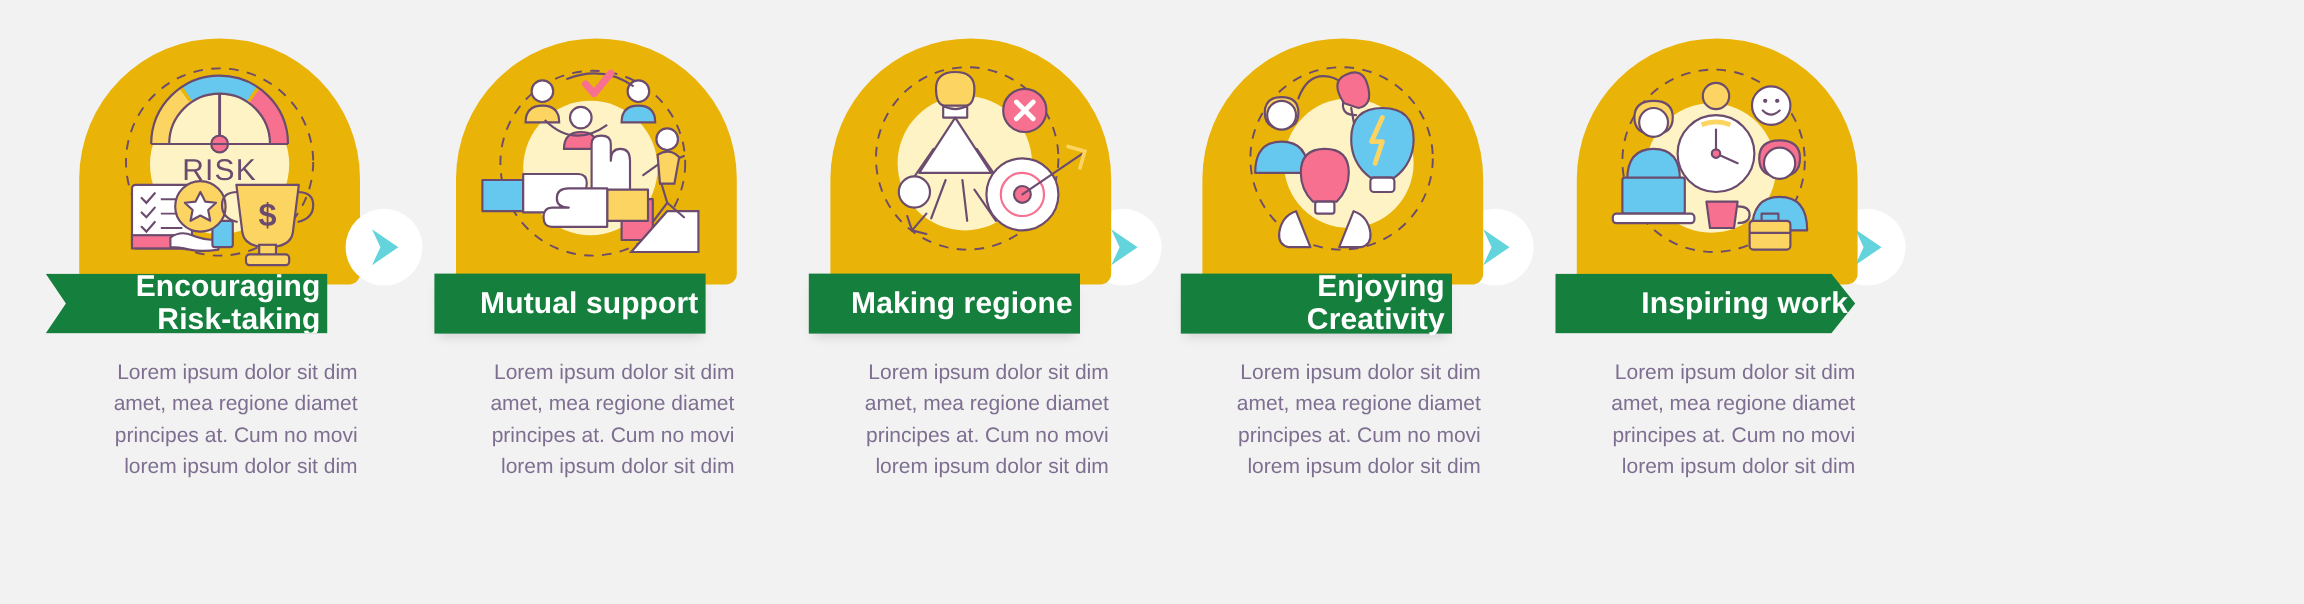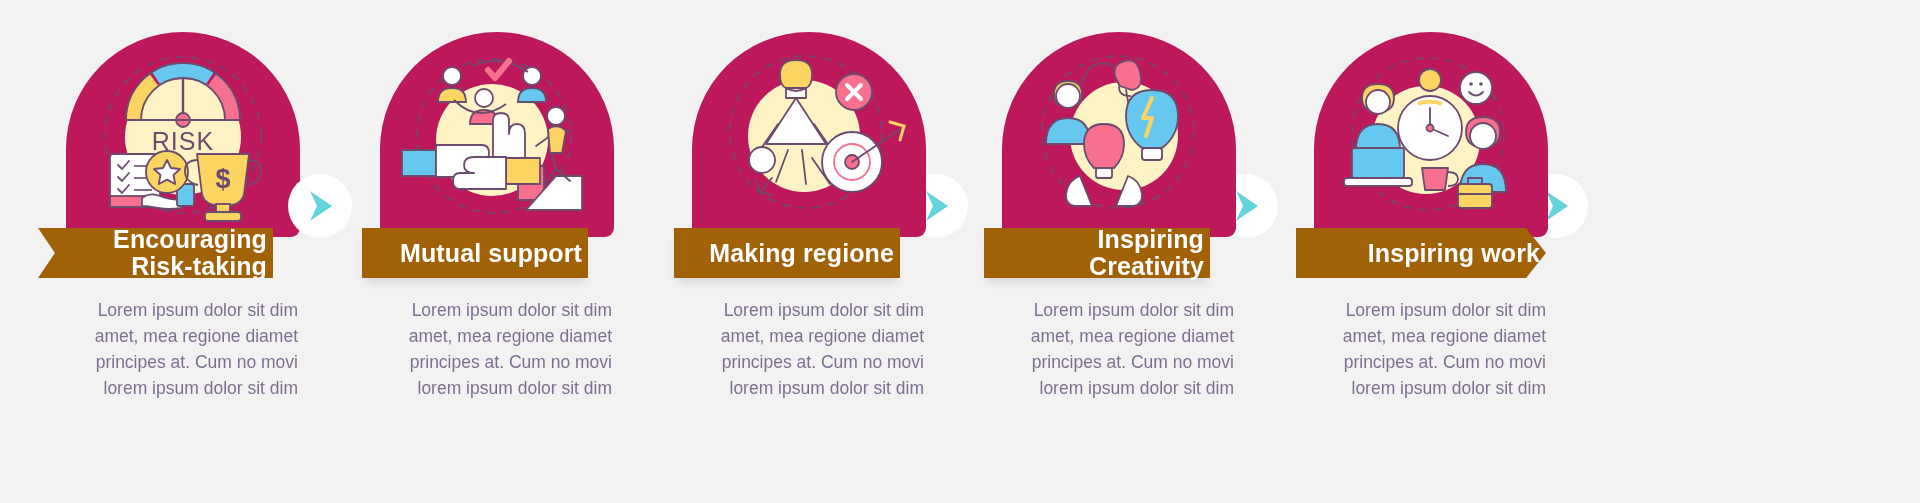--- a/index.html
+++ b/index.html
@@ -13,29 +13,29 @@
     position:relative;
     width:1920px; height:503px;
     background:#f2f2f2;
   }
 
   .panel { position:absolute; top:0; height:503px; }
 
   
   .card {
     position:absolute;
-    background:#be185d;
+    background:#eab308;
     border-radius:130px 130px 10px 10px;
   }
   .illus { position:absolute; left:0; top:0; width:100%; height:100%; }
 
   
   .banner {
     position:absolute;
-    background:#a16207;
+    background:#15803d;
     display:flex;
     align-items:center;
     justify-content:center;
     text-align:center;
     color:#ffffff;
     font-weight:bold;
     font-size:25px;
     line-height:1.08;
     letter-spacing:0.1px;
     box-shadow:0 7px 9px -4px rgba(120,120,130,0.28);
@@ -249,21 +249,21 @@
 
         <g stroke="#6b4b6e" stroke-width="1.8" stroke-linejoin="round">
           <path d="M92 136 q-10 -10 -10 -24 q0 -20 20 -20 q20 0 20 20 q0 14 -10 24 z" fill="#f7708f"></path>
           <rect x="94" y="136" width="16" height="10" rx="2" fill="#ffffff"></rect>
           <path d="M78 144 q-12 4 -14 18 q-1 10 8 12 h18 z" fill="#ffffff"></path>
           <path d="M126 144 q12 4 14 18 q1 10 -8 12 h-18 z" fill="#ffffff"></path>
         </g>
       </svg>
     </div>
     <div class="banner" style="left:10px; top:228px; width:226px; height:50px; flex-direction:column;">
-      <span>Inspiring</span>
+      <span>Enjoying</span>
       <span>Creativity</span>
     </div>
     <div class="body-text" style="left:30px; top:298px; width:230px;">Lorem ipsum dolor sit dim amet, mea regione diamet principes at. Cum no movi lorem ipsum dolor sit dim</div>
   </div>
 
   <div class="connector" style="left:1524px; top:174px;">
     <svg width="38" height="38" viewBox="0 0 38 38">
       <path d="M9 4 L31 19 L9 34 L16 19 Z" fill="#63d4db"></path>
     </svg>
   </div>

